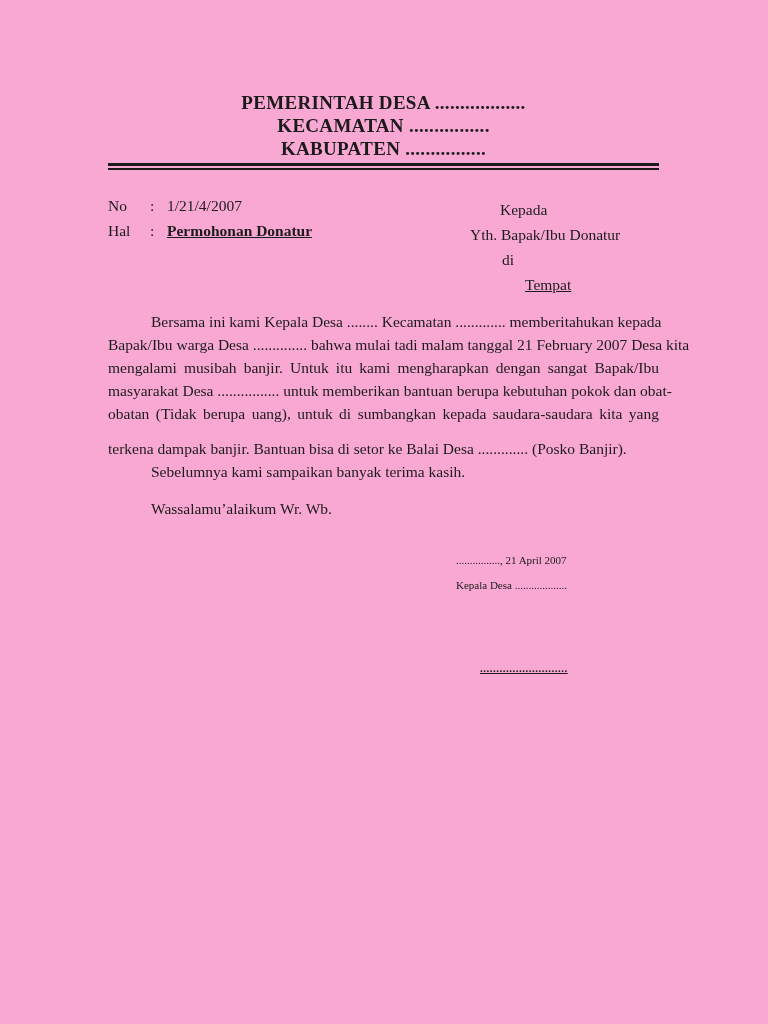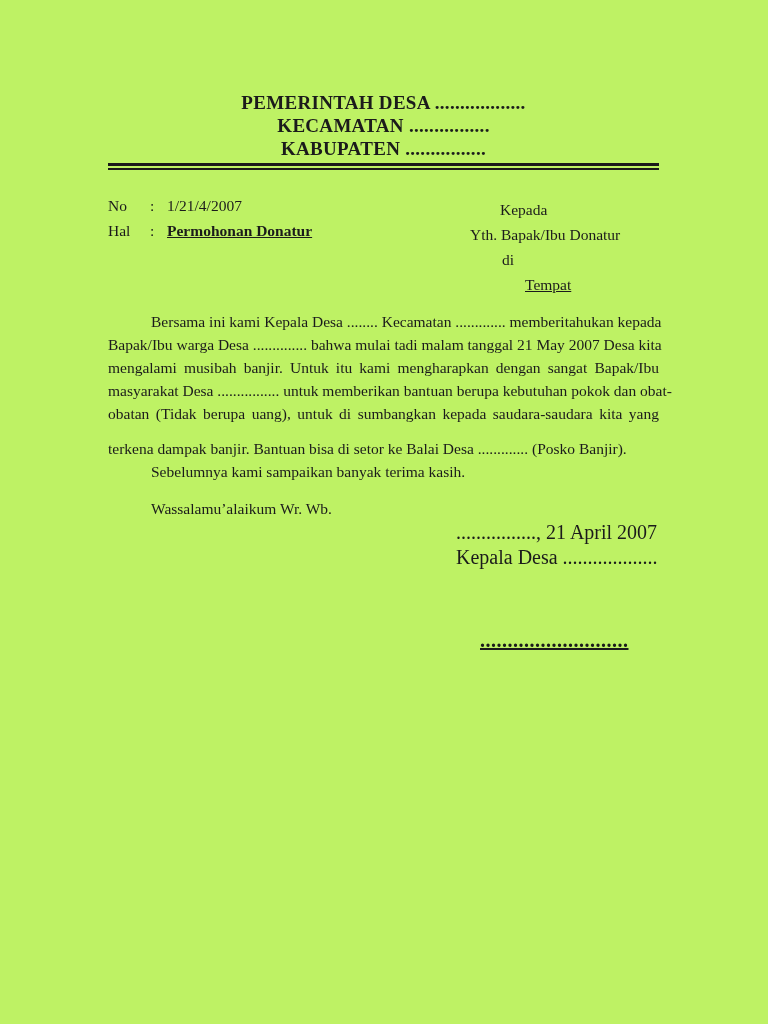--- a/index.html
+++ b/index.html
@@ -4,21 +4,21 @@
 <style>
   html, body {
     margin: 0;
     padding: 0;
     background: #ffffff;
   }
   .page {
     position: relative;
     width: 768px;
     height: 1024px;
-    background: #bef264;
+    background: #f9a8d4;
     overflow: hidden;
     font-family: "Liberation Serif", "DejaVu Serif", serif;
     color: #1b1b1b;
   }
   .sheet {
     position: absolute;
     left: 108px;
     top: 0;
     width: 551px;
   }
@@ -83,22 +83,23 @@
     text-indent: 43px;
     line-height: 23px;
   }
   .closing {
     margin: 14px 0 0 0;
     text-indent: 43px;
     line-height: 23px;
   }
   
   .sign {
+    margin-top: 28px;
     margin-left: 348px;
-    font-size: 20px;
+    font-size: 11px;
     line-height: 25px;
   }
   .sign-name {
     margin-top: 58px;
     margin-left: 24px;
     font-weight: 700;
     text-decoration: underline;
     letter-spacing: 0.5px;
   }
 </style>
@@ -135,21 +136,21 @@
         <div class="r-tempat">
           <span>Tempat</span>
         </div>
       </div>
     </div>
 
     <div class="body-text">
 
       <div class="para1">
         <div class="p1-line first">Bersama ini kami Kepala Desa ........ Kecamatan ............. memberitahukan kepada</div>
-        <div class="p1-line">Bapak/Ibu warga Desa .............. bahwa mulai tadi malam tanggal 21 May 2007 Desa kita</div>
+        <div class="p1-line">Bapak/Ibu warga Desa .............. bahwa mulai tadi malam tanggal 21 February 2007 Desa kita</div>
         <div class="p1-line">mengalami musibah banjir. Untuk itu kami mengharapkan dengan sangat Bapak/Ibu</div>
         <div class="p1-line">masyarakat Desa ................ untuk memberikan bantuan berupa kebutuhan pokok dan obat-</div>
         <div class="p1-line">obatan (Tidak berupa uang), untuk di sumbangkan kepada saudara-saudara kita yang</div>
         <div class="p1-line last">terkena dampak banjir. Bantuan bisa di setor ke Balai Desa ............. (Posko Banjir).</div>
       </div>
 
       <p class="para2">Sebelumnya kami sampaikan banyak terima kasih.</p>
 
       <p class="closing">Wassalamu’alaikum Wr. Wb.</p>
     </div>

